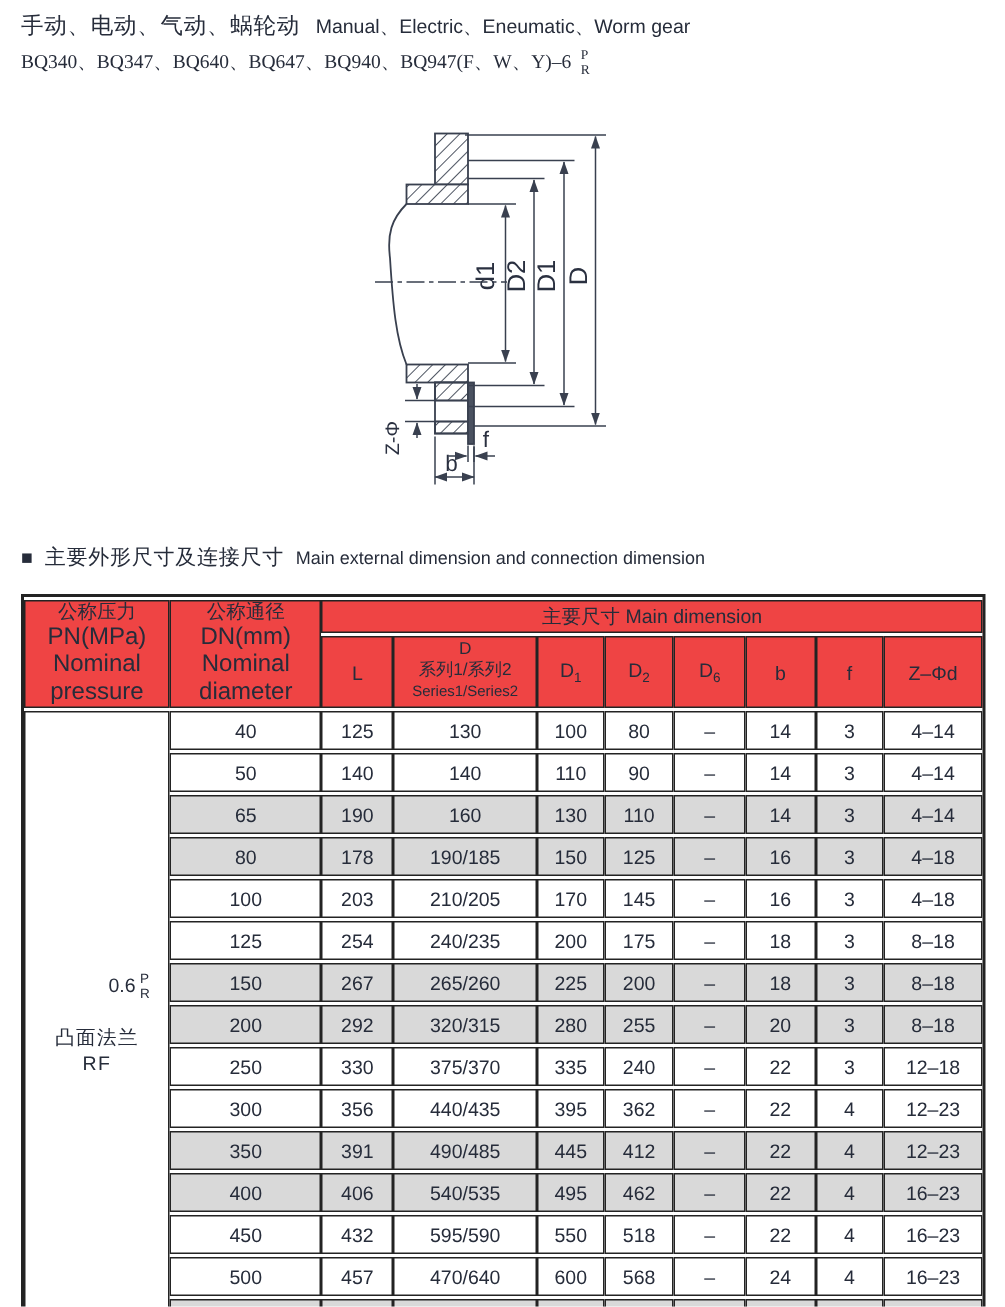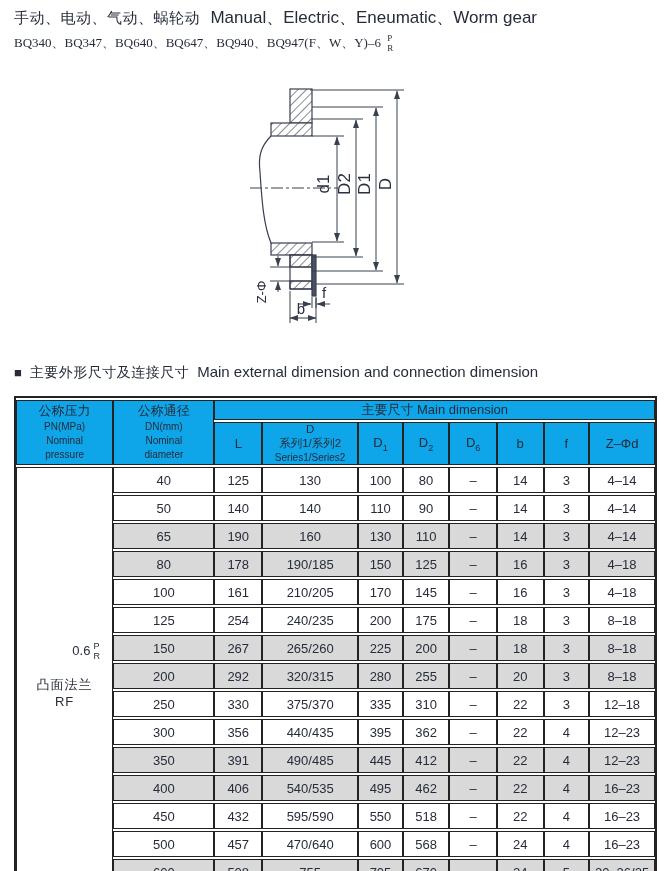--- a/index.html
+++ b/index.html
@@ -4,43 +4,43 @@
 <style>
   html,body{margin:0;padding:0;}
   body{
     width:670px;height:871px;background:#ffffff;position:relative;
     font-family:"Liberation Sans","DejaVu Sans",sans-serif;
     color:#262c3a;
   }
   
   .doc-header{position:absolute;left:14px;top:6px;width:640px;line-height:1.45;}
   .doc-header .line1 .zh{font-weight:normal;font-size:15px;letter-spacing:0.5px;}
-  .doc-header .line1 .en{font-size:17px;margin-left:6px;}
+  .doc-header .line1 .en{font-size:13px;margin-left:6px;}
   .doc-header .line2{font-size:13px;margin-top:3px;font-family:Liberation Serif, serif;}
   .stack{display:inline-flex;flex-direction:column;vertical-align:middle;
          font-size:9px;line-height:1.1;margin-left:3px;text-align:left;}
   
   .drawing{position:absolute;left:222px;top:80px;width:240px;height:252px;}
   .drawing svg{display:block;}
   
   .section-title{position:absolute;left:14px;top:363px;font-size:14px;white-space:nowrap;}
   .section-title .sq{font-size:13px;margin-right:4px;}
   .section-title .zh{font-weight:normal;letter-spacing:0.5px;}
-  .section-title .en{font-size:15px;margin-left:4px;}
+  .section-title .en{font-size:12px;margin-left:4px;}
   
   .tbl-wrap{position:absolute;left:14px;top:396px;}
   table{border-collapse:separate;border-spacing:0 2px;border:2px solid #232323;
         table-layout:fixed;width:643px;font-size:13px;background:#ffffff;}
   th,td{border:1px solid #232323;text-align:center;padding:0;overflow:hidden;}
-  thead th{background:#0ea5e9;font-weight:normal;}
+  thead th{background:#ef4444;font-weight:normal;}
   th.span-hdr{height:17px;font-size:13px;}
   th.sub-hdr{height:40px;}
   th.big-hdr{font-size:12.5px;line-height:1.15;}
   th.big-hdr .zh{font-size:13px;}
-  th.big-hdr .sm{font-size:10px;}
+  th.big-hdr .sm{font-size:16px;}
   th.d-col{font-size:11.5px;line-height:1.2;}
   th.d-col .tiny{font-size:10px;}
   sub{font-size:9px;}
   tbody td{height:24px;background:#ffffff;}
   tbody tr.shaded td{background:#d9d9d9;}
   td.pressure-cell{background:#ffffff !important;vertical-align:middle;font-size:13px;line-height:1.3;}
   td.pressure-cell .pr{margin-bottom:16px;margin-left:43px;}
   td.pressure-cell .fl{letter-spacing:1px;text-align:center;}
 </style>
 </head>
@@ -229,21 +229,21 @@
           <td>190/185</td>
           <td>150</td>
           <td>125</td>
           <td>–</td>
           <td>16</td>
           <td>3</td>
           <td>4–18</td>
         </tr>
         <tr>
           <td>100</td>
-          <td>161</td>
+          <td>203</td>
           <td>210/205</td>
           <td>170</td>
           <td>145</td>
           <td>–</td>
           <td>16</td>
           <td>3</td>
           <td>4–18</td>
         </tr>
         <tr>
           <td>125</td>
@@ -276,21 +276,21 @@
           <td>–</td>
           <td>20</td>
           <td>3</td>
           <td>8–18</td>
         </tr>
         <tr>
           <td>250</td>
           <td>330</td>
           <td>375/370</td>
           <td>335</td>
-          <td>310</td>
+          <td>240</td>
           <td>–</td>
           <td>22</td>
           <td>3</td>
           <td>12–18</td>
         </tr>
         <tr>
           <td>300</td>
           <td>356</td>
           <td>440/435</td>
           <td>395</td>

